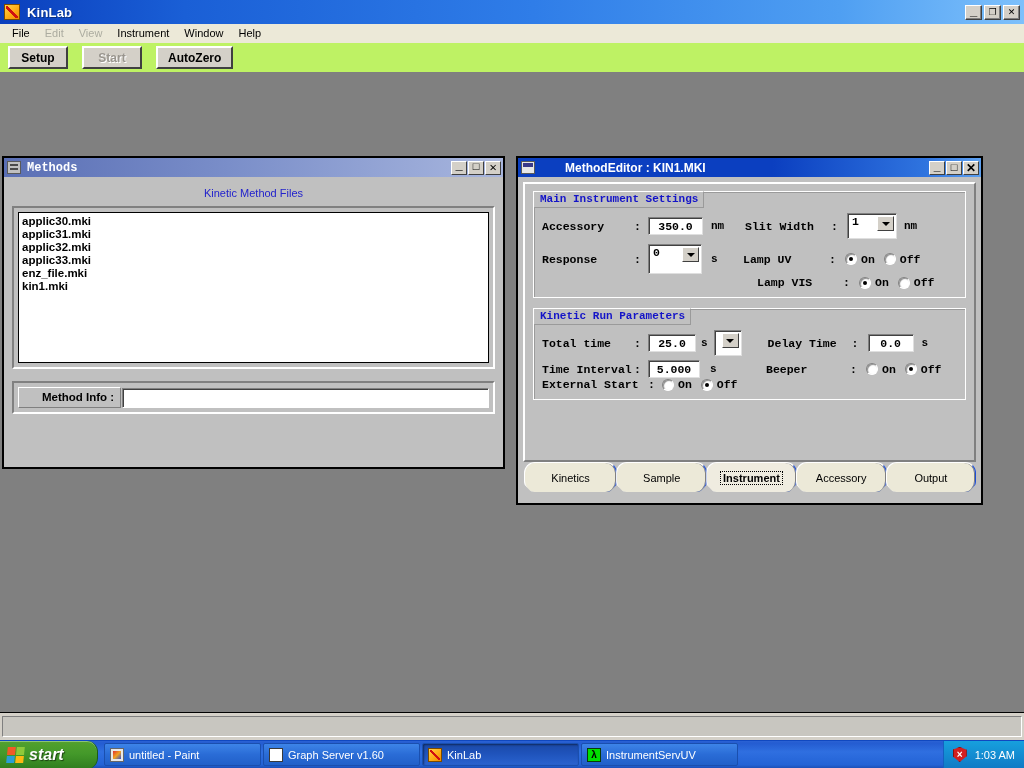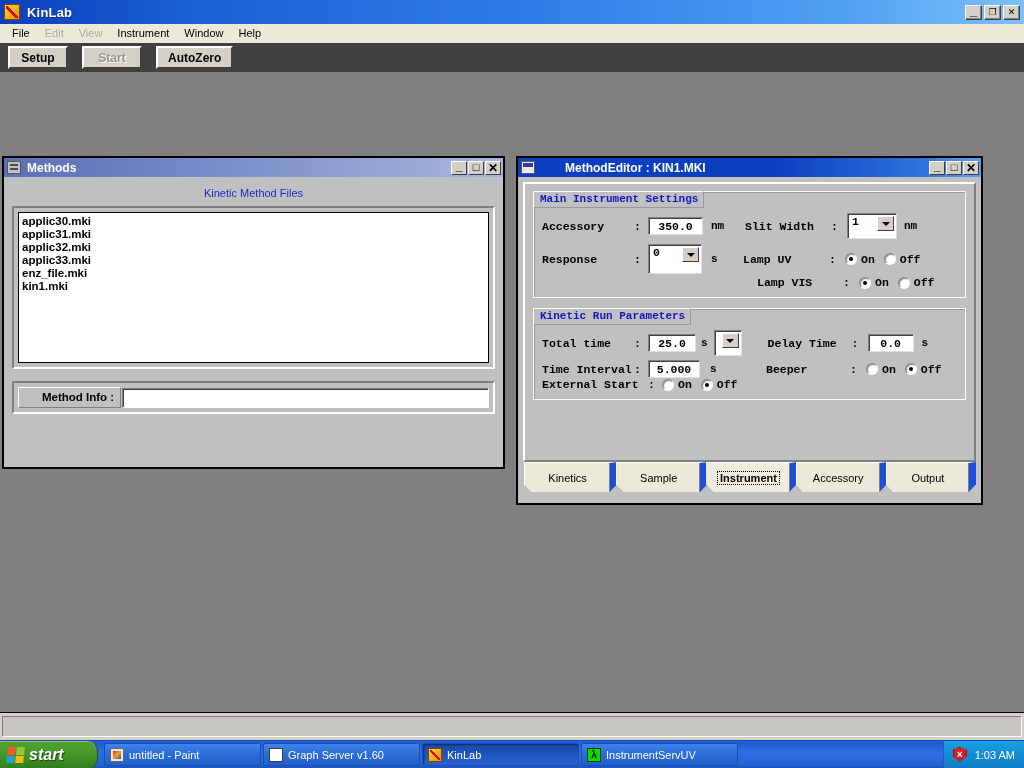--- a/index.html
+++ b/index.html
@@ -87,21 +87,21 @@
     color: #000;
     padding: 2px 8px 3px 7px;
     cursor: default;
     white-space: nowrap;
   }
   .menu-item.disabled { color: #acaca0; }
 
   
   #toolbar {
     height: 30px;
-    background: #404040;
+    background: #bef264;
     display: flex; align-items: center;
     padding-left: 8px;
     gap: 14px;
     flex: none;
     border-bottom: 1px solid #7f7f7f;
   }
   .tbbtn {
     height: 23px;
     min-width: 60px;
     padding: 0 10px;
@@ -156,20 +156,21 @@
     display: flex; align-items: center;
     padding: 0 2px 0 3px;
     flex: none;
   }
   .child-titlebar.active {
     background: linear-gradient(to right, #0b3fc0 0%, #0b3fc0 55%, #2f74df 88%, #5ca0f0 100%);
     gap: 24px;
   }
   .child-titlebar.inactive {
     background: linear-gradient(to right, #5a6fb5 0%, #7a8ec9 45%, #a8b6de 100%);
+    font-family: Liberation Mono, monospace;
   }
   .child-title {
     color: #ffffff; font-weight: bold; font-size: 12px;
     margin-left: 6px; white-space: nowrap;
   }
   .child-icon {
     width: 14px; height: 13px; flex: none;
     background: #c0c0c0;
     border: 1px solid #5a5a5a;
     position: relative;
@@ -424,25 +425,26 @@
     position: relative;
     height: 30px;
     margin-right: -1px;
     cursor: default;
   }
   .tab .tab-shape {
     height: 30px;
     background: #ece9d8;
     border-left: 1px solid #ffffff;
     border-top: 1px solid #ffffff;
-    border-right: 7px solid #1d4ed8;
+    border-right: 1px solid #1d4ed8;
     display: flex; align-items: center; justify-content: center;
     padding: 0 4px;
     clip-path: polygon(0 0, 100% 0, 100% 74%, 92% 100%, 8% 100%, 0 74%);
     box-shadow: inset -1px 0 0 #808080;
+    border-radius: 11px;
   }
   .tab.selected .tab-shape {
     background: #efece0;
   }
   .tab .tab-label {
     font-size: 11px;
     color: #000;
     white-space: nowrap;
   }
   .tab.selected .tab-label {

